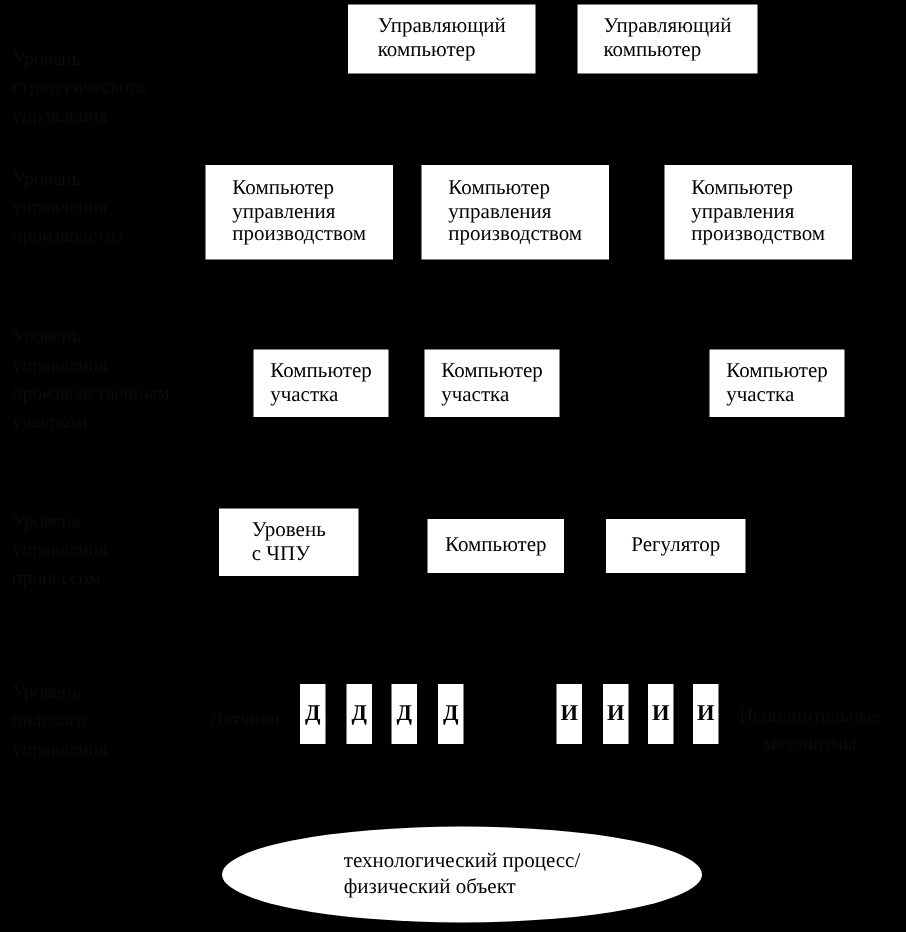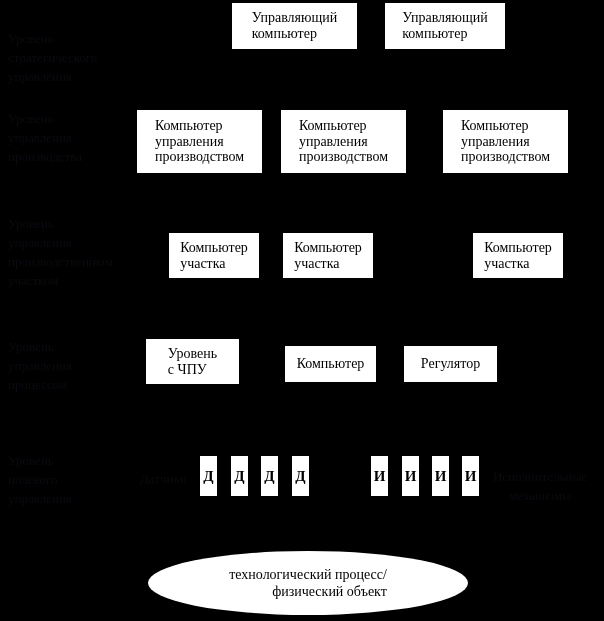--- a/index.html
+++ b/index.html
@@ -18,21 +18,21 @@
         display:flex;align-items:center;justify-content:center;
         font-size:15px;font-weight:700;box-sizing:border-box;}
 
   
   .caption{position:absolute;color:#0a0a10;font-size:13px;line-height:1.45;
            text-align:left;white-space:pre-line;}
   .caption.center{text-align:center;}
 
   .ellipse{position:absolute;background:#ffffff;color:#000000;border-radius:50%;
            display:flex;align-items:center;justify-content:center;
-           text-align:right;font-size:14px;line-height:1.25;}
+           text-align:left;font-size:14px;line-height:1.25;}
 </style>
 </head>
 <body>
 
 <div class="stage">
 
   <div class="caption" style="left:8px;top:30px;width:120px;">Уровень
 стратегического
 управления</div>
 

